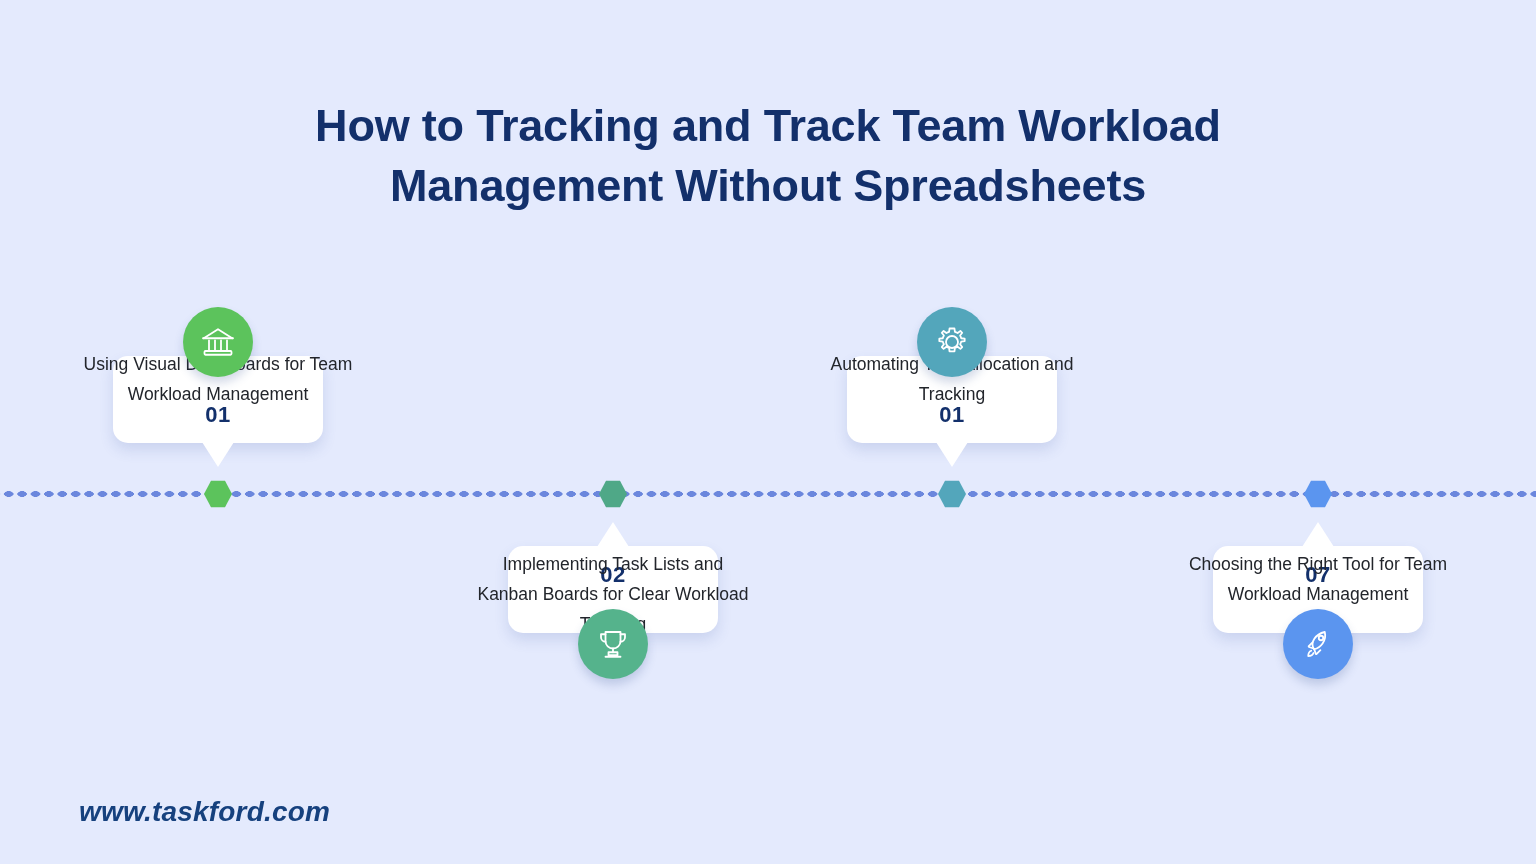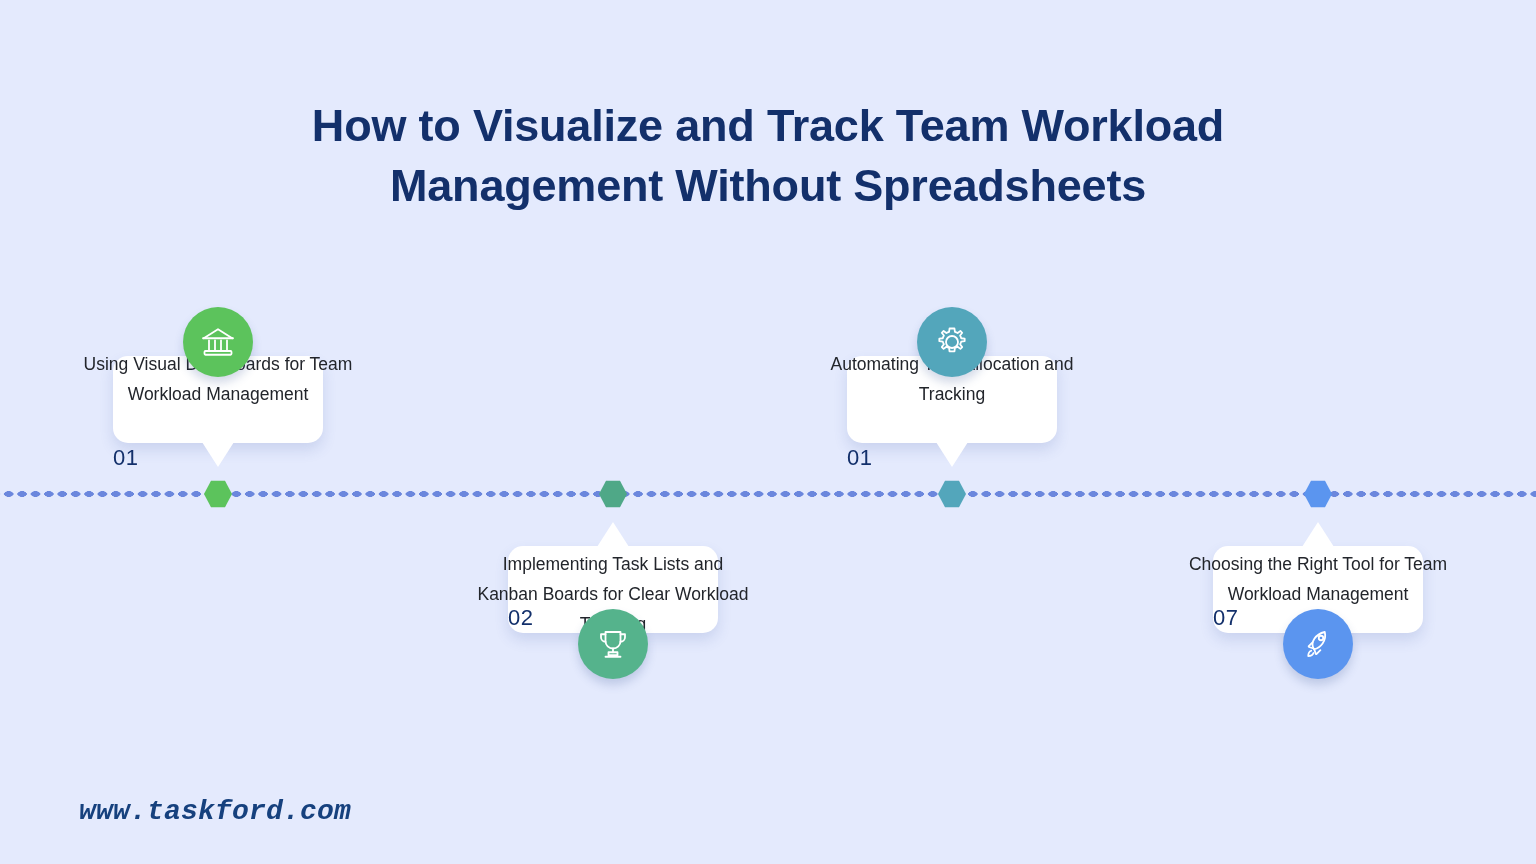--- a/index.html
+++ b/index.html
@@ -75,25 +75,25 @@
     height: 87px;
     margin-left: -105px;
     background: #ffffff;
     border-radius: 15px;
     box-shadow: 0 7px 14px rgba(70, 95, 170, 0.16);
   }
   .card .num {
     position: absolute;
     left: 0;
     width: 100%;
+    text-align: center;
     font-size: 22px;
-    font-weight: normal;
+    font-weight: bold;
     color: #13306b;
     letter-spacing: 0.5px;
-    margin-top: 43px;
   }
   .card::after {
     content: "";
     position: absolute;
     left: 50%;
     margin-left: -16px;
     width: 0;
     height: 0;
     border-left: 16px solid transparent;
     border-right: 16px solid transparent;
@@ -149,28 +149,27 @@
   
   .footer-url {
     position: absolute;
     left: 79px;
     top: 796px;
     font-size: 28px;
     font-style: italic;
     font-weight: bold;
     color: #16417e;
     letter-spacing: 0.2px;
-    font-family: Liberation Mono, monospace;
   }
 </style>
 </head>
 <body style="background: rgb(228, 234, 253);">
 
 <div class="title-wrap">
-  <h1 class="title" style="color: rgb(19, 48, 107);">How to Visualize and Track Team Workload Management Without Spreadsheets</h1>
+  <h1 class="title" style="color: rgb(19, 48, 107);">How to Tracking and Track Team Workload Management Without Spreadsheets</h1>
 </div>
 
 <div class="axis" style="background-image: radial-gradient(rgb(107, 135, 221) 48%, rgba(0, 0, 0, 0) 52%);"></div>
 
 <div class="stage up" style="left:218px">
   <div class="hex" style="background: rgb(92, 195, 92);"></div>
   <div class="card">
     <div class="num">01</div>
   </div>
   <div class="icon-circle" style="background: rgb(92, 195, 92); box-shadow: rgba(60, 85, 150, 0.22) 0px 6px 10px;">

